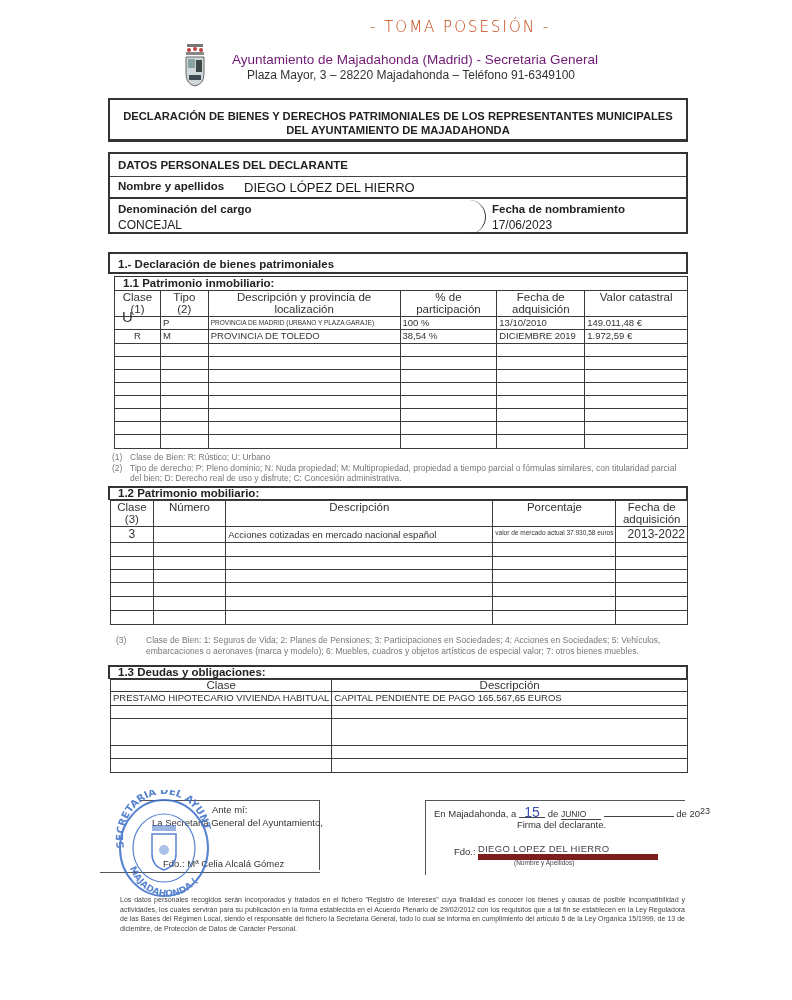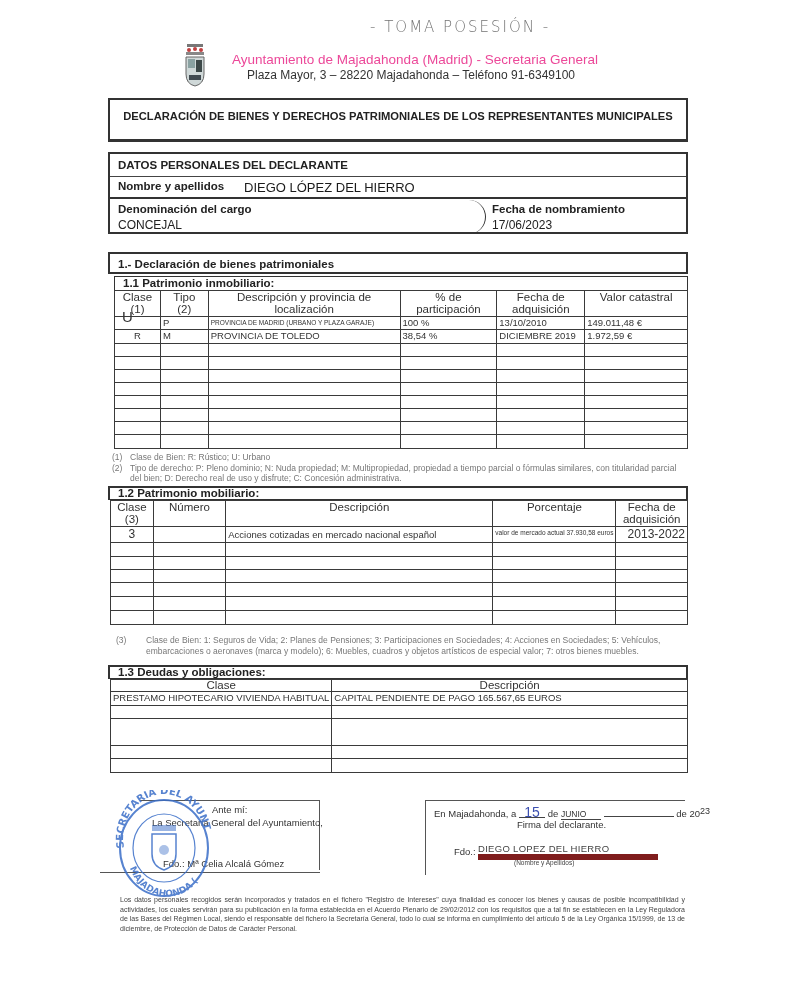--- a/index.html
+++ b/index.html
@@ -1,23 +1,23 @@
 <!DOCTYPE html>
 <html><head>
 <meta charset="utf-8">
 <style>
   * { box-sizing: border-box; margin: 0; padding: 0; }
   html, body { width: 792px; height: 1000px; background: #fff; overflow: hidden; }
   body { position: relative; font-family: "Liberation Sans", sans-serif; color: #1a1a1a; }
   .abs { position: absolute; }
 
-  .handwritten { left: 370px; top: 18px; font-family: "DejaVu Sans", sans-serif; font-size: 15px; color: #737373; letter-spacing: 2px; font-weight: 300; }
+  .handwritten { left: 370px; top: 18px; font-family: "DejaVu Sans", sans-serif; font-size: 15px; color: #c2410c; letter-spacing: 2px; font-weight: 300; }
 
   .crest { left: 183px; top: 42px; width: 24px; height: 46px; }
-  .org-line1 { left: 232px; top: 52px; font-size: 13.5px; color: #ec4899; }
+  .org-line1 { left: 232px; top: 52px; font-size: 13.5px; color: #701a75; }
   .org-line2 { left: 247px; top: 68px; font-size: 12px; color: #333; }
 
   .titlebox { left: 108px; top: 98px; width: 580px; height: 44px; border: 2px solid #333; border-bottom-width: 3px; text-align: center; font-size: 11.2px; font-weight: bold; padding-top: 9px; line-height: 14px; color: #222; }
   .personal { left: 108px; top: 152px; width: 580px; height: 82px; border: 2px solid #333; }
   .personal .row { position: absolute; left: 0; right: 0; border-bottom: 1px solid #444; }
   .lbl-b { font-size: 11.5px; font-weight: bold; color: #222; }
   .val { font-size: 12px; color: #222; }
 
   .sec-hdr { font-size: 11.5px; font-weight: bold; color: #222; }
 
@@ -47,20 +47,21 @@
   <path d="M3 15 H21 V32 Q21 42 12 44 Q3 42 3 32 Z" fill="#cfd8d8" stroke="#666" stroke-width="1"></path>
   <rect x="5" y="17" width="7" height="9" fill="#8aa2a2"></rect>
   <path d="M13 18 L19 18 L19 30 L13 30 Z" fill="#3c4848"></path>
   <rect x="6" y="33" width="12" height="5" fill="#404a50"></rect>
 </svg>
 <div class="abs org-line1">Ayuntamiento de Majadahonda (Madrid) - Secretaria General</div>
 <div class="abs org-line2">Plaza Mayor, 3 – 28220 Majadahonda – Teléfono 91-6349100</div>
 
 <div class="abs titlebox">
   <div>DECLARACIÓN DE BIENES Y DERECHOS PATRIMONIALES DE LOS REPRESENTANTES MUNICIPALES</div>
+  <div>DEL AYUNTAMIENTO DE MAJADAHONDA</div>
 </div>
 
 <div class="abs personal">
   <div class="row" style="top:0;height:23px;">
     <span class="abs lbl-b" style="left:8px;top:5px;">DATOS PERSONALES DEL DECLARANTE</span>
   </div>
   <div class="row" style="top:23px;height:22px;border-bottom:2px solid #333;">
     <span class="abs lbl-b" style="left:8px;top:3px;">Nombre y apellidos</span>
     <span class="abs" style="left:134px;top:3px;font-size:13px;">DIEGO LÓPEZ DEL HIERRO</span>
   </div>

